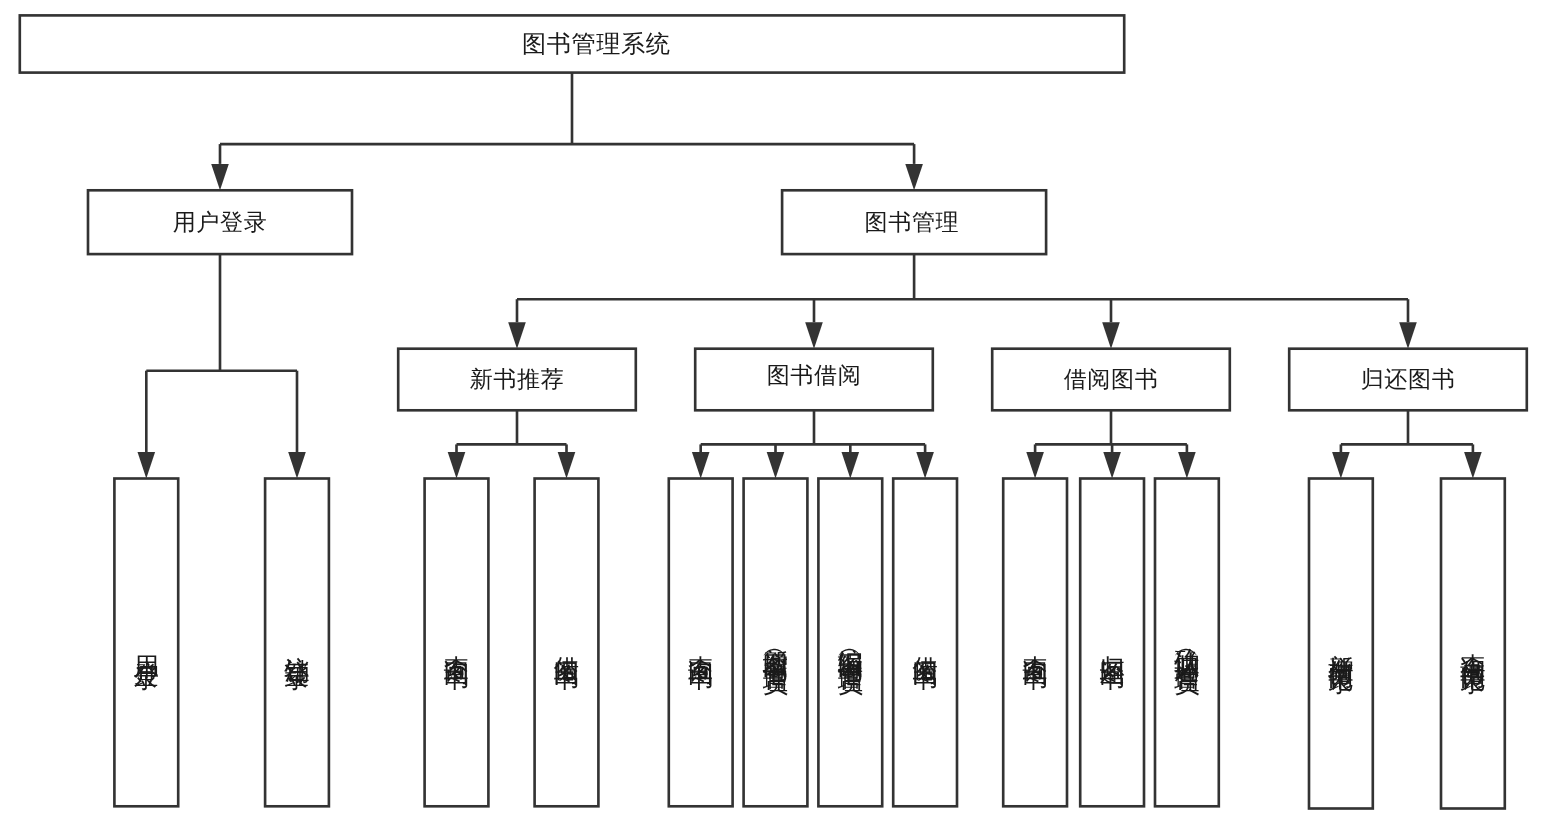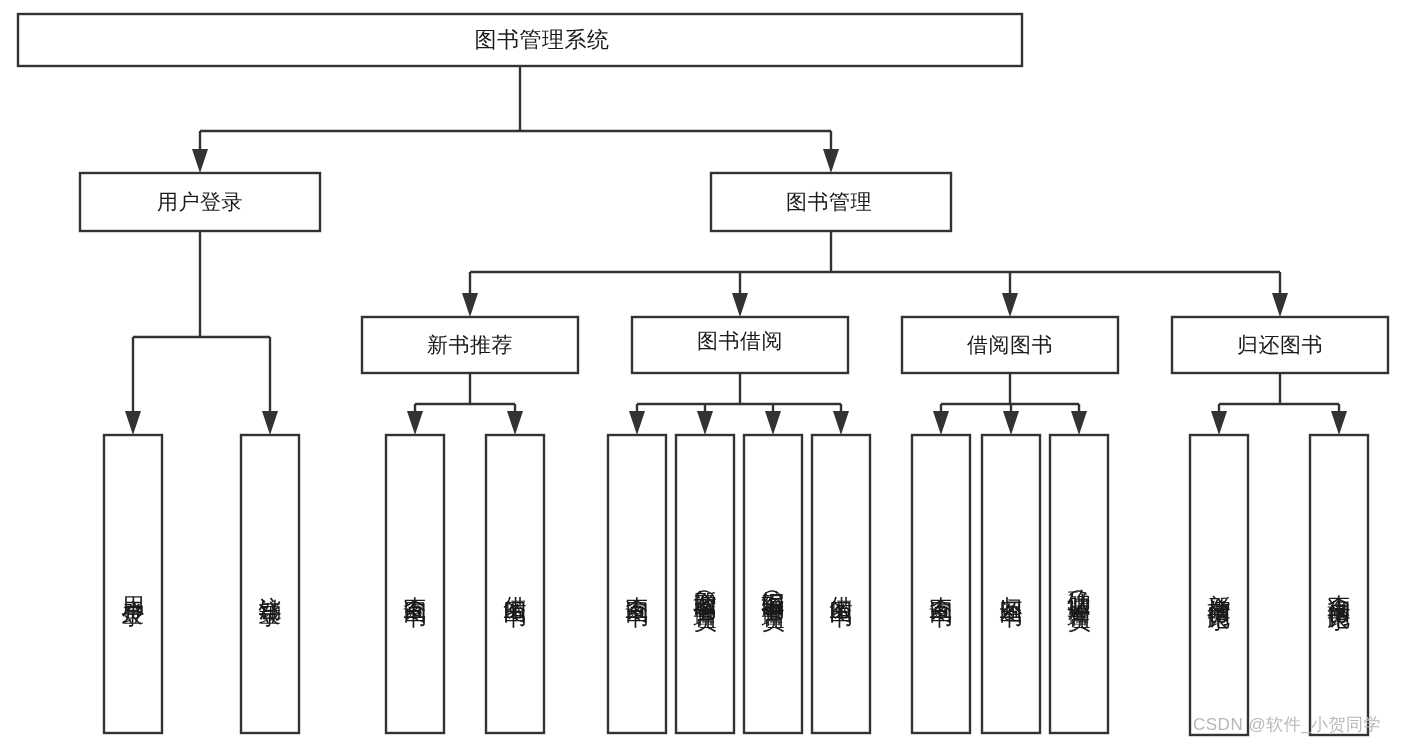--- a/index.html
+++ b/index.html
@@ -173,21 +173,20 @@
       <div class="node-label label-v" style="left: 744px; top: 435px; width: 58px; height: 298px;">编辑图书（管理员）</div>
       <div class="node-label label-v" style="left: 812px; top: 435px; width: 58px; height: 298px;">借阅图书</div>
       <div class="node-label label-h" style="left: 902px; top: 317px; width: 216px; height: 56px;">借阅图书</div>
       <div class="node-label label-v" style="left: 912px; top: 435px; width: 58px; height: 298px;">查询图书</div>
       <div class="node-label label-v" style="left: 982px; top: 435px; width: 58px; height: 298px;">归还图书</div>
       <div class="node-label label-v" style="left: 1050px; top: 435px; width: 58px; height: 298px;">确认归还（管理员）</div>
       <div class="node-label label-h" style="left: 1172px; top: 317px; width: 216px; height: 56px;">归还图书</div>
       <div class="node-label label-v" style="left: 1190px; top: 435px; width: 58px; height: 300px;">新增借阅记录</div>
       <div class="node-label label-v" style="left: 1310px; top: 435px; width: 58px; height: 300px;">查询借阅记录</div>
     </div>
-  <div class="watermark" style="left: 1193px; top: 713px;">CSDN @软件_小贺同学</div>
 <div class="hit" title="图书管理系统" style="left: 18px; top: 14px; width: 1004px; height: 52px;"></div>
     <div class="hit" title="用户登录" style="left: 80px; top: 173px; width: 240px; height: 58px;"></div>
     <div class="hit" title="用户登录" style="left: 104px; top: 435px; width: 58px; height: 298px;"></div>
     <div class="hit" title="注销登录" style="left: 241px; top: 435px; width: 58px; height: 298px;"></div>
     <div class="hit" title="图书管理" style="left: 711px; top: 173px; width: 240px; height: 58px;"></div>
     <div class="hit" title="新书推荐" style="left: 362px; top: 317px; width: 216px; height: 56px;"></div>
     <div class="hit" title="查询图书" style="left: 386px; top: 435px; width: 58px; height: 298px;"></div>
     <div class="hit" title="借阅图书" style="left: 486px; top: 435px; width: 58px; height: 298px;"></div>
     <div class="hit" title="图书借阅" style="left: 632px; top: 317px; width: 216px; height: 56px;"></div>
     <div class="hit" title="查询图书" style="left: 608px; top: 435px; width: 58px; height: 298px;"></div>

